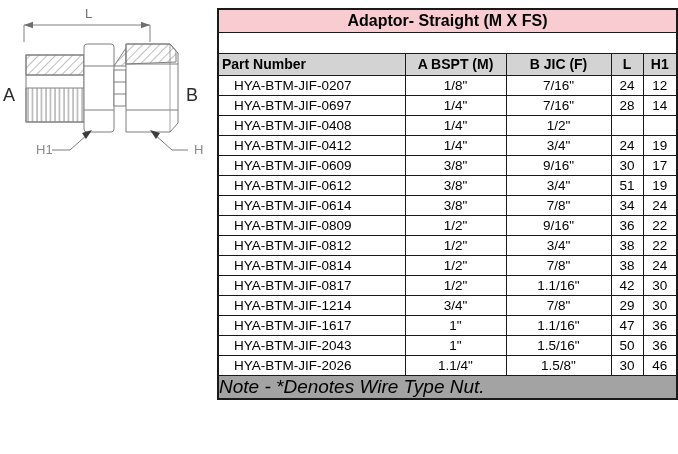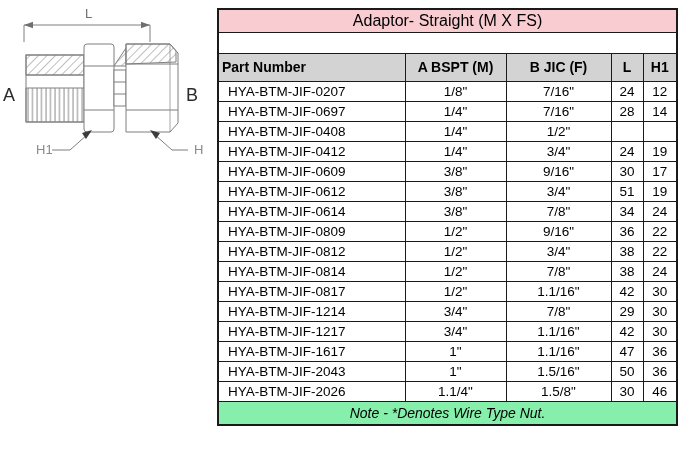--- a/index.html
+++ b/index.html
@@ -10,30 +10,30 @@
   
   .drawing { position:absolute; left:0; top:8; width:216px; height:168px; }
 
   
   table.spec { position:absolute; left:217px; top:8px; width:459px;
     border-collapse:collapse; table-layout:fixed;
     border:2px solid #1a1a1a; }
   table.spec th, table.spec td { border:1px solid #1a1a1a; overflow:hidden;
     white-space:nowrap; color:#000; }
   th.title-cell { background:var(--title-bg,#f8ccd1); color:var(--title-text,#b00020);
-    font-size:16px; font-weight:normal; height:23px; text-align:center;
+    font-size:16px; font-weight:bold; height:23px; text-align:center;
     border-bottom:2px solid #3c3c3c; }
   td.spacer-cell { height:21px; background:#fff; }
   tr.head-row th { background:var(--header-bg,#d3d3d3); font-size:14px;
-    font-weight:bold; height:28px; text-align:center; }
+    font-weight:bold; height:22px; text-align:center; }
   tr.head-row th.col-part { text-align:left; padding-left:3px; }
   tr.data-row td { height:20px; font-size:13.5px; text-align:center; background:#fff; }
-  tr.data-row td.cell-part { text-align:left; padding-left:9px; }
-  td.note-cell { height:24px; font-size:14px; font-style:italic;
-    text-align:center; background:#86efac; }
+  tr.data-row td.cell-part { text-align:left; padding-left:15px; }
+  td.note-cell { height:24px; font-size:19px; font-style:italic;
+    text-align:left; background:#a3a3a3; }
 </style>
 </head>
 <body>
 
 <div class="page">
 
   <div class="drawing">
     <svg width="216" height="168" viewBox="0 0 216 168">
       <defs>
         <pattern id="hatch" width="6" height="6" patternUnits="userSpaceOnUse" patternTransform="rotate(45)">
@@ -216,27 +216,20 @@
         </tr>
 
         <tr class="data-row">
           <td class="cell-part">HYA-BTM-JIF-1214</td>
           <td>3/4"</td>
           <td>7/8"</td>
           <td>29</td>
           <td>30</td>
         </tr>
 
-        <tr class="data-row">
-          <td class="cell-part">HYA-BTM-JIF-1217</td>
-          <td>3/4"</td>
-          <td>1.1/16"</td>
-          <td>42</td>
-          <td>30</td>
-        </tr>
 
         <tr class="data-row">
           <td class="cell-part">HYA-BTM-JIF-1617</td>
           <td>1"</td>
           <td>1.1/16"</td>
           <td>47</td>
           <td>36</td>
         </tr>
 
         <tr class="data-row">

